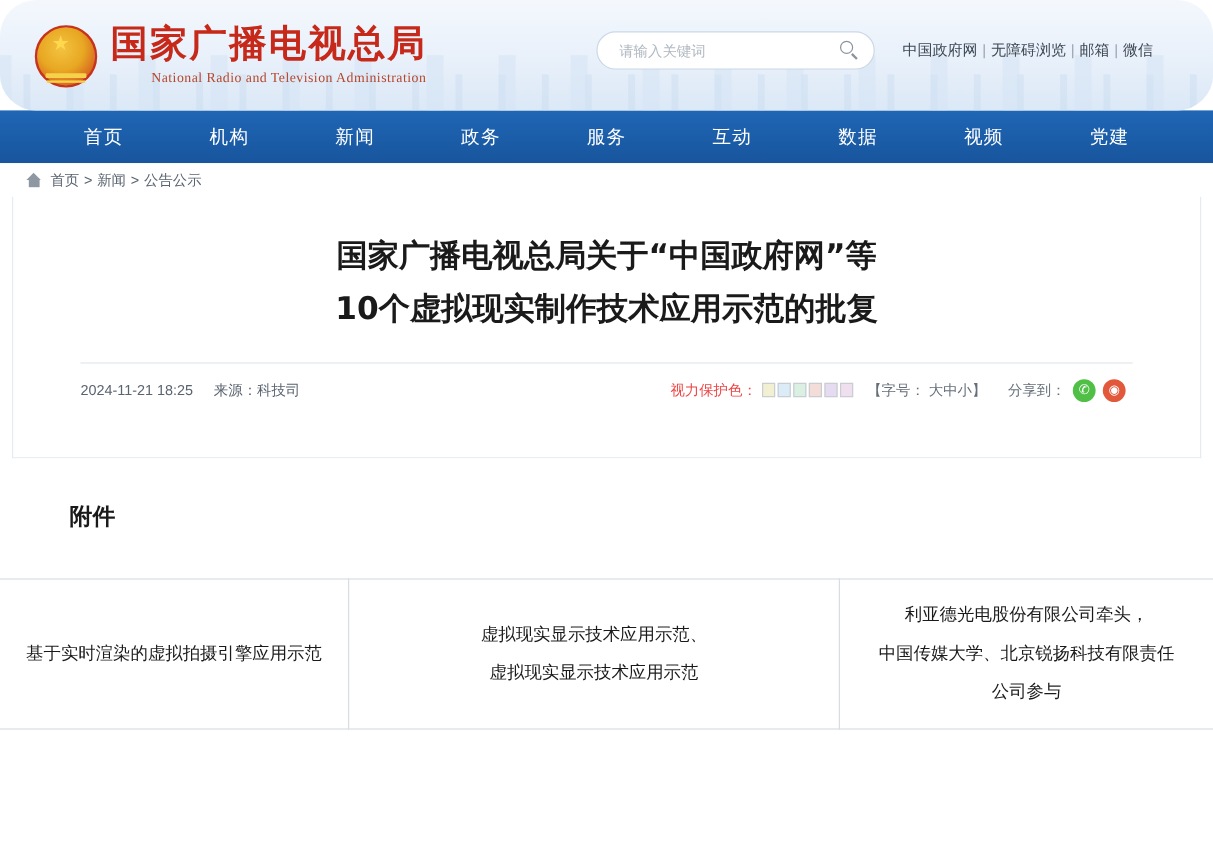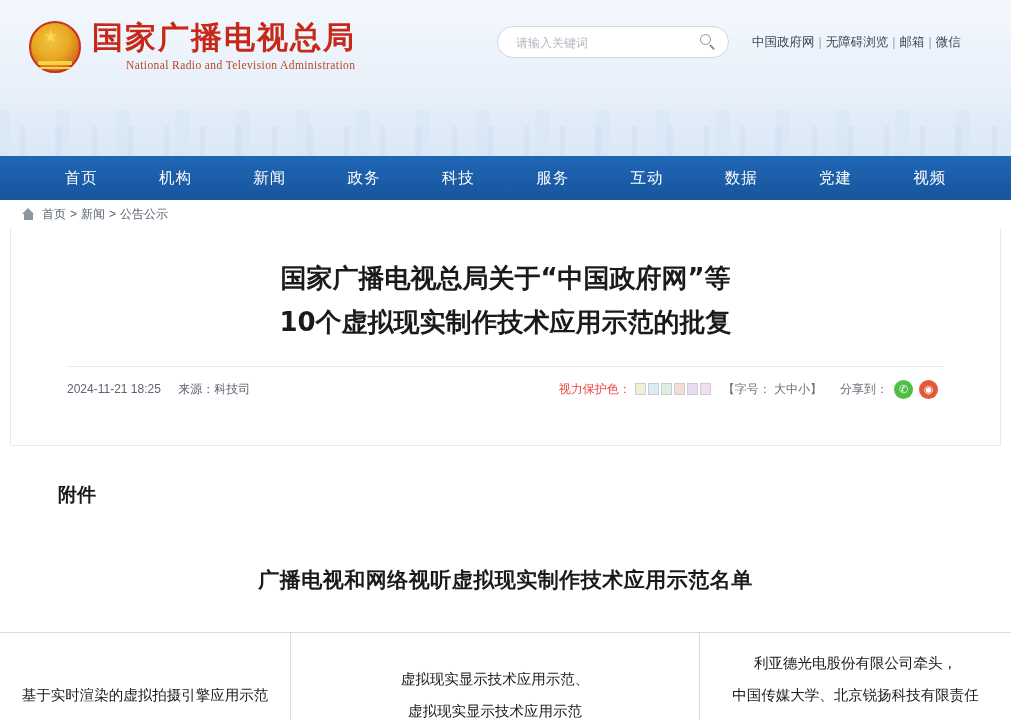--- a/index.html
+++ b/index.html
@@ -12,23 +12,24 @@
     position: relative;
     width: 1011px;
     height: 720px;
     overflow: hidden;
     background: #ffffff;
   }
 
   
   .header {
     position: relative;
-    height: 156px;
+    height: 92px;
     background: linear-gradient(180deg, #f4f8fd 0%, #e8f0fa 55%, #dbe8f6 100%);
     overflow: hidden;
+    border-radius: 30px;
   }
   .header-skyline {
     position: absolute;
     left: 0; right: 0; bottom: 0;
     height: 60px;
     background:
       linear-gradient(90deg, rgba(203,221,240,0.55) 0 6px, transparent 6px 18px) repeat-x bottom/36px 30px,
       linear-gradient(90deg, rgba(214,229,245,0.7) 0 14px, transparent 14px 30px) repeat-x bottom/60px 46px;
     opacity: .8;
   }
@@ -329,26 +330,25 @@
     <div class="top-links">
       <a href="#">中国政府网</a><span class="sep">|</span><a href="#">无障碍浏览</a><span class="sep">|</span><a href="#">邮箱</a><span class="sep">|</span><a href="#">微信</a>
     </div>
   </div>
 
   <div class="nav">
     <div class="nav-item">首页</div>
     <div class="nav-item">机构</div>
     <div class="nav-item">新闻</div>
     <div class="nav-item">政务</div>
-    <div class="nav-item">科技</div>
     <div class="nav-item">服务</div>
     <div class="nav-item">互动</div>
     <div class="nav-item">数据</div>
+    <div class="nav-item">视频</div>
     <div class="nav-item">党建</div>
-    <div class="nav-item">视频</div>
   </div>
 
   <div class="breadcrumb">
     <span class="home-icon">
         <span class="roof"></span>
         <span class="body"></span>
       </span>
     <a href="#">首页</a>
     <span style="margin:0 4px;">&gt;</span>
     <a href="#">新闻</a>
@@ -388,21 +388,20 @@
         <span class="share-icons">
           <span class="share-icon share-wechat">✆</span>
           <span class="share-icon share-weibo">◉</span>
         </span>
       </div>
     </div>
   </div>
 
   <div class="attachment">
     <div class="attach-label">附件</div>
-    <div class="attach-title">广播电视和网络视听虚拟现实制作技术应用示范名单</div>
 
     <table class="attach-table">
       <tbody>
           <tr>
         <td class="col1">基于实时渲染的虚拟拍摄引擎应用示范</td>
         <td class="col2">
           <div>虚拟现实显示技术应用示范、</div>
           <div>虚拟现实显示技术应用示范</div>
         </td>
         <td>

